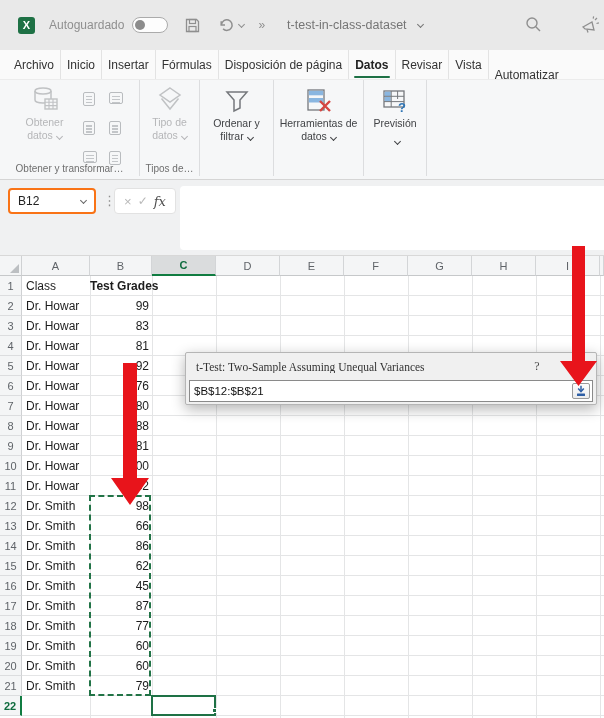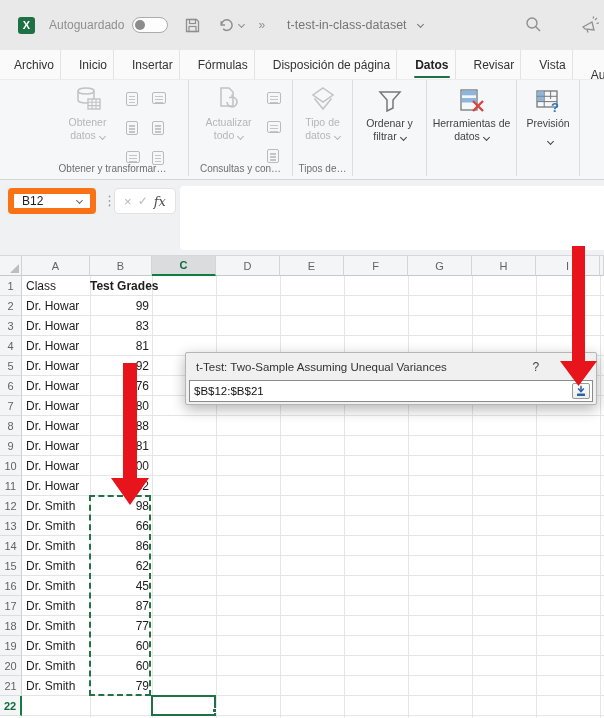--- a/index.html
+++ b/index.html
@@ -17,21 +17,21 @@
   .toggle .knob { position:absolute; left:2px; top:2px; width:10px; height:10px; border-radius:50%; background:#8c8c8c; }
   .qat-ic { margin-left:16px; display:flex; align-items:center; color:#8f8f8f; }
   .chevsep { color:#8f8f8f; font-size:12px; margin-left:14px; }
   .doc-title { color:#757575; font-size:12.5px; margin-left:22px; display:flex; align-items:center; gap:7px; }
   .cv { display:inline-block; width:5px; height:5px; border-right:1.4px solid currentColor;
     border-bottom:1.4px solid currentColor; transform:rotate(45deg); margin-left:4px; margin-top:-2px; }
   .tb-right { position:absolute; top:15px; display:flex; }
 
   
   .tabsrow { position:absolute; left:0; top:50px; width:604px; height:30px; background:#fafafa;
-    display:flex; align-items:stretch; padding-left:8px; border-bottom:1px solid #ececec;gap:12px; }
+    display:flex; align-items:stretch; padding-left:8px; border-bottom:1px solid #ececec; }
   .tab { font-size:12px; color:#333; padding:0 6px; display:flex; align-items:center; position:relative;
     white-space:nowrap; border-right:1px solid #e3e3e3; }
   .tab:last-child { border-right:none;margin-top:21px; }
   .tab.active { font-weight:bold; color:#222; }
   .tab.active::after { content:""; position:absolute; left:5px; right:5px; bottom:1px; height:2.5px;
     background:#1e7145; border-radius:2px; }
 
   
   .ribbon { position:absolute; left:0; top:80px; width:604px; height:100px; background:#f6f7f8;
     border-bottom:1px solid #d5d5d5; display:flex; }
@@ -48,21 +48,21 @@
   .mi { position:relative; width:12px; height:14px; border:1.4px solid #b9bcbf; border-radius:2px; }
   .mi::before { content:""; position:absolute; left:2px; right:2px; top:3px; height:1.2px;
     background:#c3c6c9; box-shadow:0 3px 0 #c3c6c9, 0 6px 0 #c3c6c9; }
   .mi.sq { height:12px; width:14px; }
   .cvrow { height:8px; }
 
   
   .frow { position:absolute; left:0; top:180px; width:604px; height:76px; background:#f0f1f2;
     border-bottom:1px solid #d8d8d8; }
   .namebox { position:absolute; left:8px; top:8px; width:88px; height:26px; background:#fff;
-    border:6px solid #f97316; border-radius:4px; font-size:12px; color:#222; display:flex;
+    border:2px solid #f97316; border-radius:4px; font-size:12px; color:#222; display:flex;
     align-items:center; padding:0 8px; }
   .namebox .cv { margin-left:auto; color:#666; }
   .dots { position:absolute; left:103px; top:13px; color:#8f8f8f; font-size:13px; }
   .fxbox { position:absolute; left:114px; top:8px; width:62px; height:26px; background:#fff;
     border:1px solid #e2e2e2; border-radius:4px; display:flex; align-items:center;
     justify-content:space-around; padding:0 6px; }
   .fxbox .x { color:#b9b9b9; font-size:13px; }
   .fxbox .ck { color:#b9b9b9; font-size:12px; }
   .fxbox .fx { color:#4f4f4f; font-size:13px; font-style:italic; font-family:"DejaVu Serif", serif; }
   .fbar { position:absolute; left:180px; top:6px; width:424px; height:64px; background:#fff;
@@ -99,21 +99,21 @@
     border:2px dashed #217346; z-index:10; pointer-events:none; }
   .activecell { position:absolute; left:151px; top:695px; width:65px; height:21px;
     border:2px solid #1e7145; z-index:10; background:transparent; }
   .activecell .handle { position:absolute; right:-3px; bottom:1px; width:5px; height:5px;
     background:#1e7145; border:1px solid #fff; }
 
   
   .dlg { position:absolute; left:185px; top:352px; width:412px; height:53px; background:#f0f0f0;
     border:1px solid #b5b5b5; border-radius:2px; box-shadow:0 4px 14px rgba(0,0,0,.3); z-index:40; }
   .dlg-title { height:27px; display:flex; align-items:center; font-size:11.5px; color:#333;
-    padding:0 10px; }
+    padding:0 10px;font-family:Liberation Serif, serif; }
   .dlg-title .t { flex:1; white-space:nowrap; overflow:hidden; }
   .dlg-help { color:#444; font-size:12px; margin-right:30px; }
   .dlg-close { color:#333; font-size:15px; margin-right:8px; line-height:1; }
   .dlg-input { position:absolute; left:3px; right:3px; top:27px; height:22px; background:#fff;
     border:1px solid #8a8a8a; font-size:11.5px; color:#111; line-height:20px; padding-left:4px; }
   .collapse-btn { position:absolute; right:2px; top:2px; width:18px; height:16px;
     background:linear-gradient(#fdfdfd,#ececec); border:1px solid #9a9a9a; border-radius:2px;
     display:flex; align-items:center; justify-content:center; }
 
   
@@ -171,57 +171,41 @@
   <span class="tab">Fórmulas</span>
   <span class="tab">Disposición de página</span>
   <span class="tab active">Datos</span>
   <span class="tab">Revisar</span>
   <span class="tab">Vista</span>
   <span class="tab">Automatizar</span>
 </div>
 
 <div class="ribbon">
 
-  <div class="rgroup" style="width:152px;margin-left:37px;">
+  <div class="rgroup" style="width:140px;">
     <div class="bigbtn">
       <svg class="ic" width="28" height="28" viewBox="0 0 28 28">
           <ellipse cx="12" cy="6" rx="8" ry="3" fill="none" stroke="#c0c2c4" stroke-width="1.5"></ellipse>
           <path d="M4 6 V15 a8 3 0 0 0 16 0 V6" fill="none" stroke="#c0c2c4" stroke-width="1.5"></path>
           <rect x="14" y="14" width="12" height="10" fill="#f6f7f8" stroke="#c0c2c4" stroke-width="1.4"></rect>
           <path d="M14 17.3 h12 M14 20.6 h12 M18 14 v10 M22 14 v10" stroke="#c0c2c4" stroke-width="1.1"></path>
         </svg>
       <div class="blabel dis"><span>Obtener datos</span><span class="cv"></span></div>
     </div>
     <div class="minis">
       <span class="mi"></span>
       <span class="mi sq"></span>
       <span class="mi"></span>
       <span class="mi"></span>
       <span class="mi sq"></span>
       <span class="mi"></span>
     </div>
     <div class="gcap">Obtener y transformar…</div>
   </div>
 
-  <div class="rgroup" style="width:104px;">
-    <div class="bigbtn">
-      <svg class="ic" width="28" height="28" viewBox="0 0 28 28">
-          <path d="M6 3 h8 l4 4 v14 h-12 z" fill="none" stroke="#c0c2c4" stroke-width="1.5"></path>
-          <path d="M17 12 a5 5 0 1 1 -5 5" fill="none" stroke="#c0c2c4" stroke-width="1.6"></path>
-          <path d="M17 9.5 v3 h-3" fill="none" stroke="#c0c2c4" stroke-width="1.4"></path>
-        </svg>
-      <div class="blabel dis"><span>Actualizar todo</span><span class="cv"></span></div>
-    </div>
-    <div class="miniscol">
-      <span class="mi sq"></span>
-      <span class="mi sq"></span>
-      <span class="mi"></span>
-    </div>
-    <div class="gcap">Consultas y con…</div>
-  </div>
 
   <div class="rgroup" style="width:60px;">
     <div class="bigbtn" style="width:56px;">
       <svg class="ic" width="28" height="28" viewBox="0 0 28 28">
           <path d="M14 3 L24 10 14 17 4 10 Z" fill="none" stroke="#c0c2c4" stroke-width="1.5"></path>
           <path d="M5.5 13.5 L14 24 L22.5 13.5" fill="none" stroke="#c0c2c4" stroke-width="1.5"></path>
         </svg>
       <div class="blabel dis"><span>Tipo de datos</span><span class="cv"></span></div>
     </div>
     <div class="gcap">Tipos de…</div>

